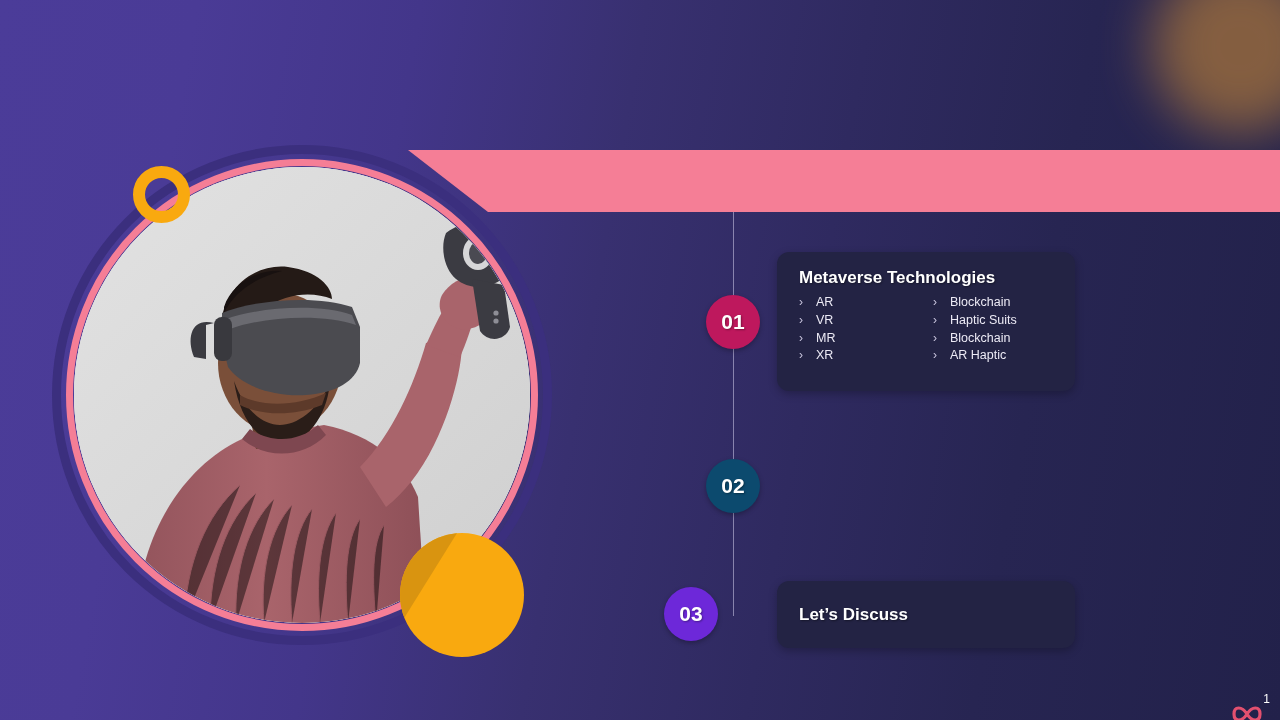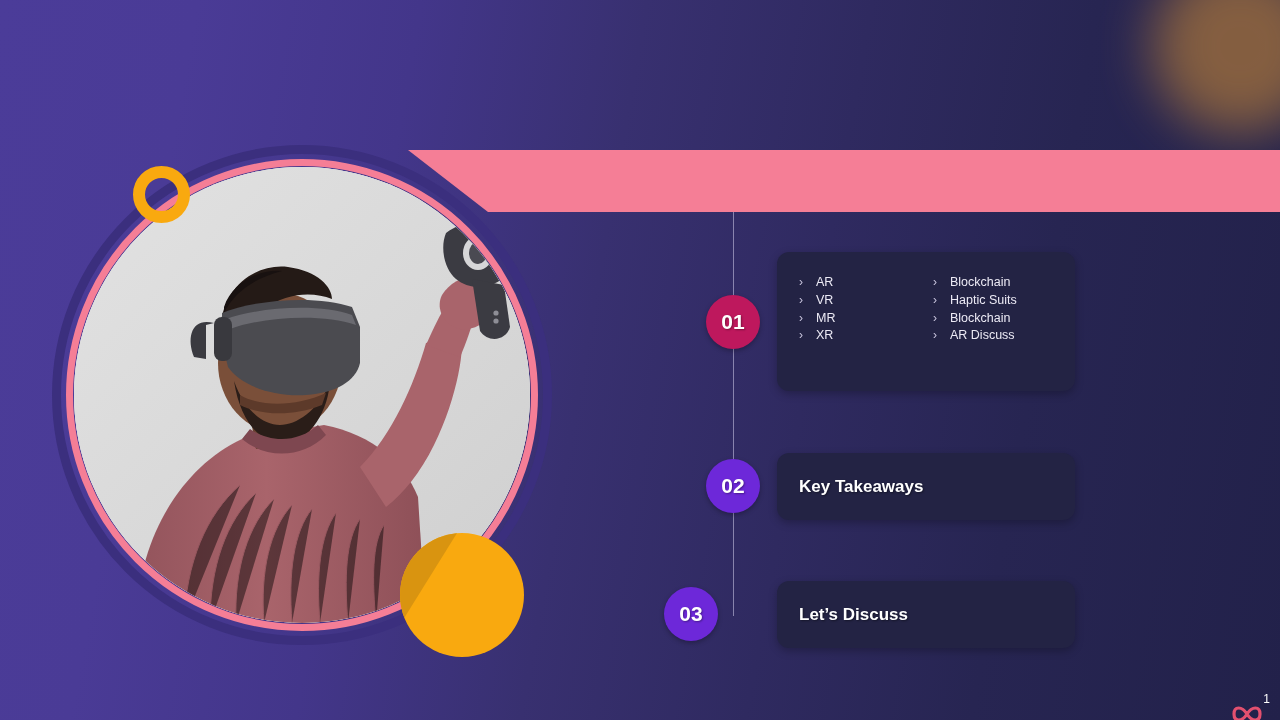--- a/index.html
+++ b/index.html
@@ -134,21 +134,21 @@
     position:absolute;
     width:54px; height:54px;
     border-radius:50%;
     display:flex; align-items:center; justify-content:center;
     font-size:21px; font-weight:bold;
     color:#ffffff;
     text-shadow:1px 1px 2px rgba(0,0,0,.35);
     box-shadow:0 2px 5px rgba(0,0,0,.28);
   }
   .badge-1{ left:706px; top:295px; background:#be185d; }
-  .badge-2{ left:706px; top:459px; background:#6d28d9; }
+  .badge-2{ left:706px; top:459px; background:#0c4a6e; }
   .badge-3{ left:664px; top:587px; background:#6d28d9; }
 
   .card{
     position:absolute;
     left:777px; width:298px;
     background:#232344;
     border-radius:12px;
     box-shadow:0 3px 9px rgba(0,0,0,.25);
   }
   .card-1{ top:252px; height:139px; padding:16px 0 0 22px; }
@@ -279,20 +279,21 @@
 
   <div class="banner"></div>
 
   <div class="tl-line"></div>
 
   <div class="badge badge-1">01</div>
   <div class="badge badge-2">02</div>
   <div class="badge badge-3">03</div>
 
   <div class="card card-1">
+    <div class="card-title">Metaverse Technologies</div>
     <div class="cols">
       <div class="col">
         <div class="li">
             <span class="chev">›</span>
             <span>AR</span>
           </div>
         <div class="li">
             <span class="chev">›</span>
             <span>VR</span>
           </div>
@@ -313,29 +314,26 @@
         <div class="li">
             <span class="chev">›</span>
             <span>Haptic Suits</span>
           </div>
         <div class="li">
             <span class="chev">›</span>
             <span>Blockchain</span>
           </div>
         <div class="li">
             <span class="chev">›</span>
-            <span>AR Discuss</span>
+            <span>AR Haptic</span>
           </div>
       </div>
     </div>
   </div>
 
-  <div class="card card-2">
-    <div class="card-simple">Key Takeaways</div>
-  </div>
 
   <div class="card card-3">
     <div class="card-simple">Let’s Discuss</div>
   </div>
 
   <div class="page-num">1</div>
   <svg class="infinity" viewBox="0 0 58 30">
     <path d="M16 15 C16 7 24 7 29 15 C34 23 42 23 42 15 C42 7 34 7 29 15 C24 23 16 23 16 15 Z" fill="none" stroke="#e3506f" stroke-width="3.2"></path>
   </svg>
 </div>

